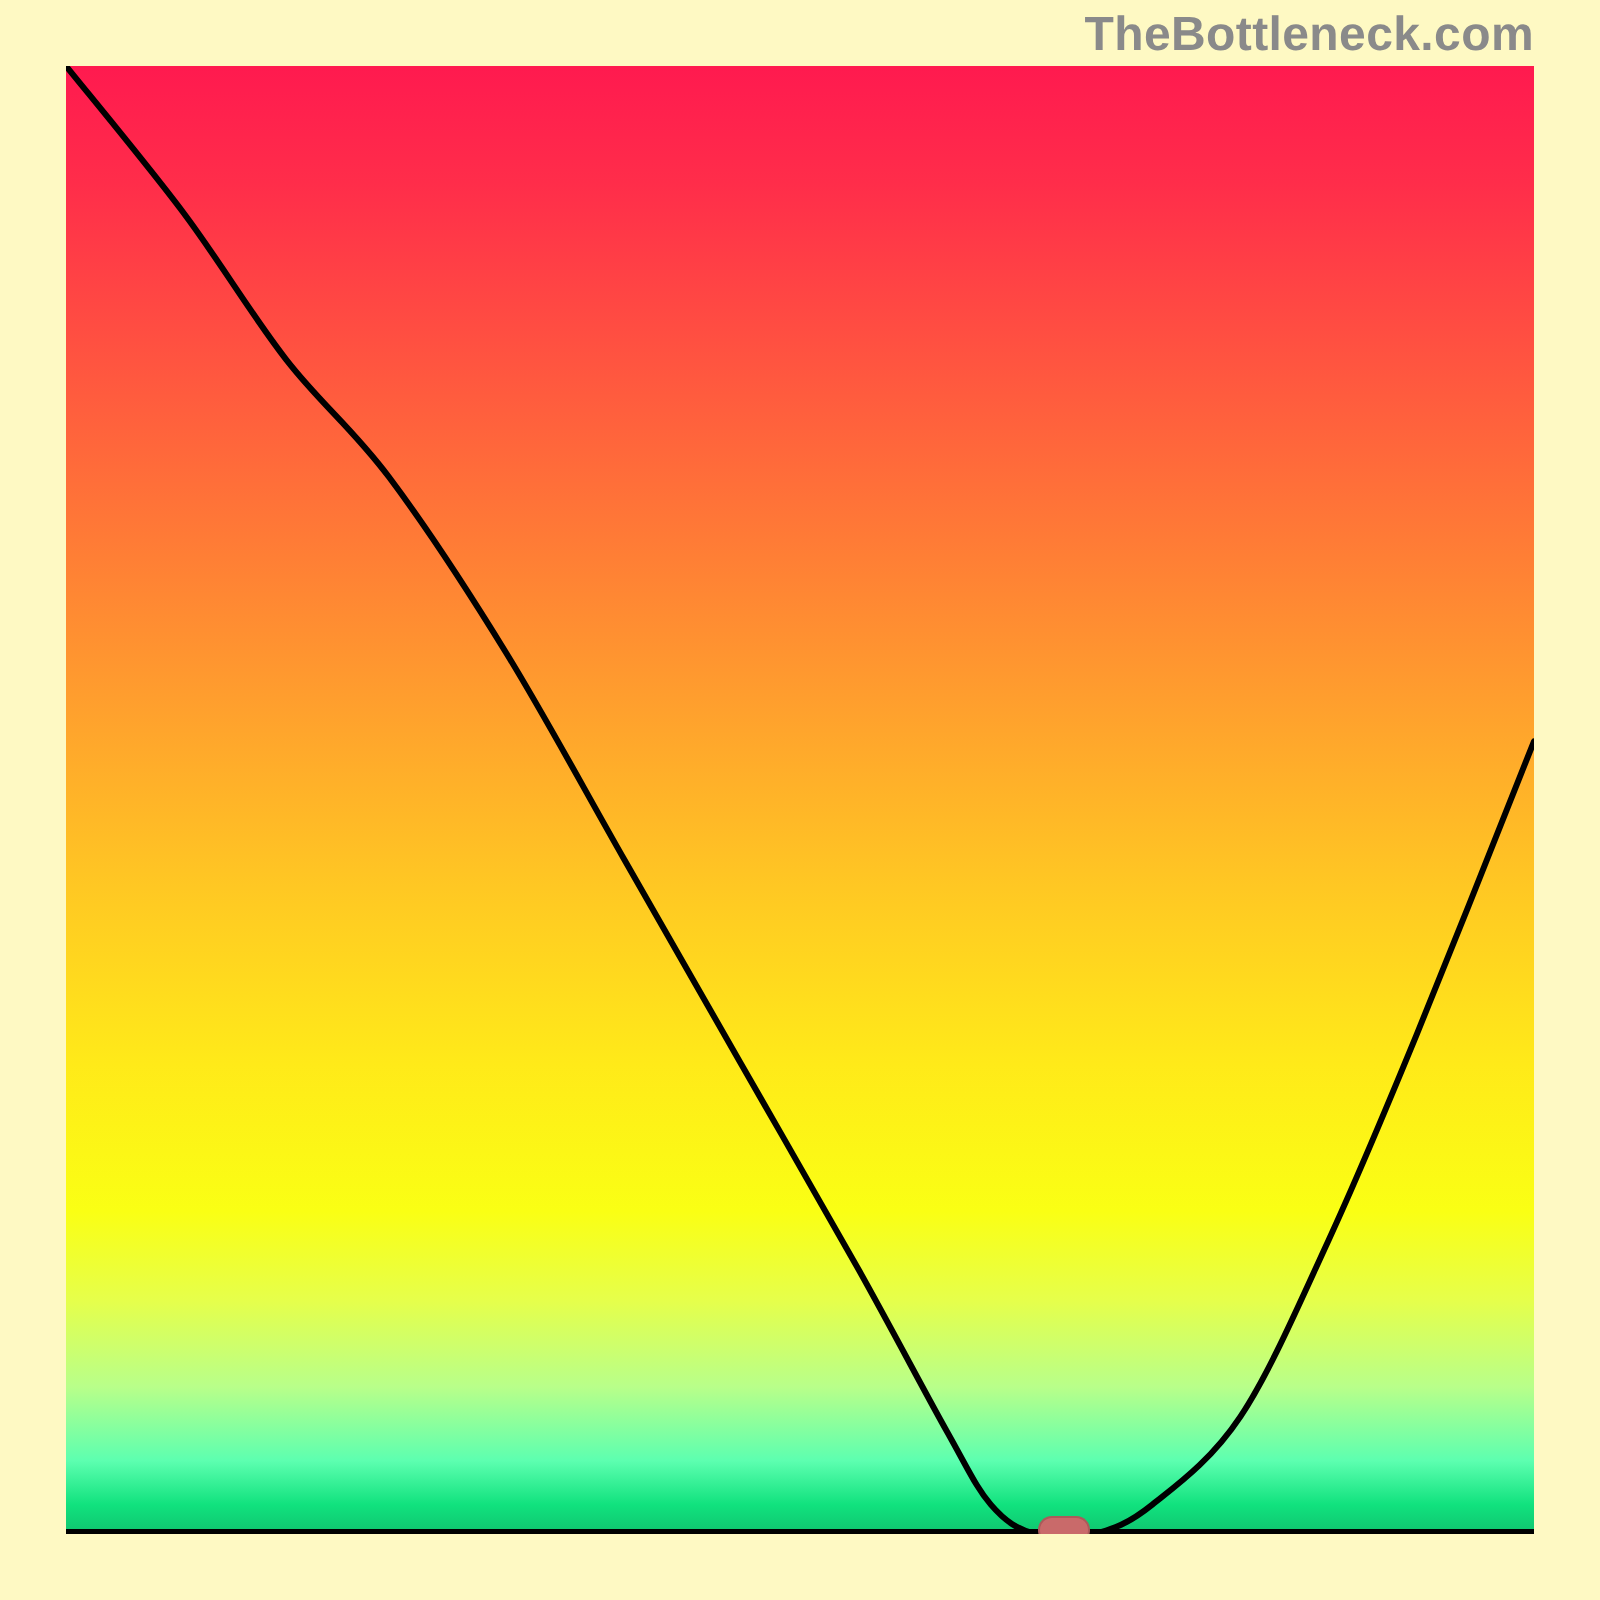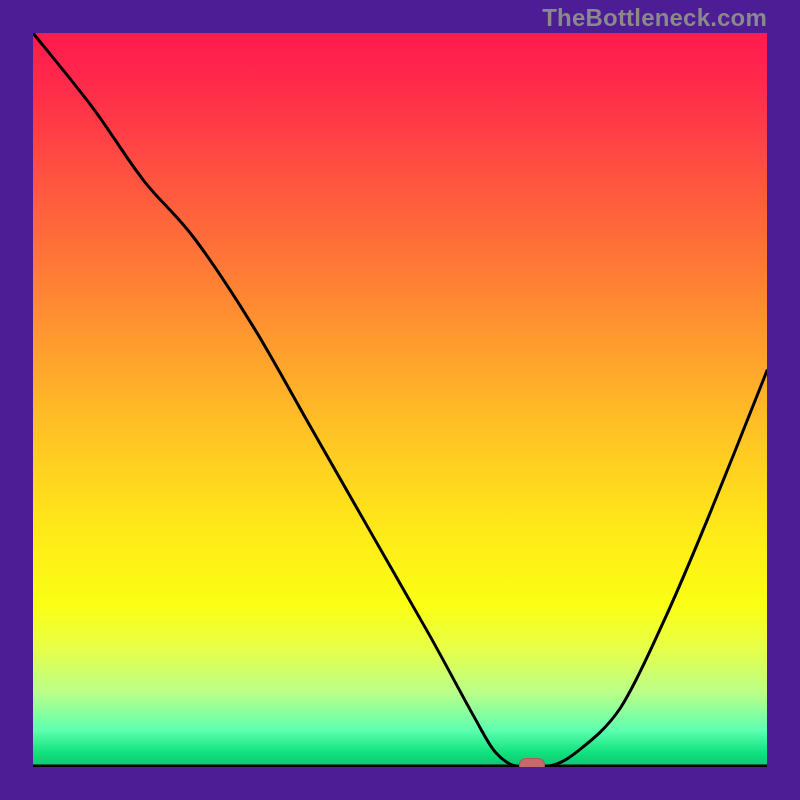--- a/index.html
+++ b/index.html
@@ -1,16 +1,16 @@
 <!DOCTYPE html>
 <html><head>
 <meta charset="utf-8">
 <style>
   html,body{margin:0;padding:0;width:800px;height:800px;background:#000;overflow:hidden;font-family:Arial,Helvetica,sans-serif}
-  .frame{position:absolute;left:0;top:0;width:800px;height:800px;background:#4c1d95}
+  .frame{position:absolute;left:0;top:0;width:800px;height:800px;background:#fef9c3}
   .plot{position:absolute;left:33px;top:33px;width:734px;height:734px;overflow:hidden}
   .grad{position:absolute;inset:0;
     background:linear-gradient(to bottom,
       #ff1a4f 0%,
       #ff2d4a 8%,
       #ff5440 20%,
       #ff7a36 32%,
       #ffa12d 44%,
       #ffc823 56%,
       #ffea19 68%,

